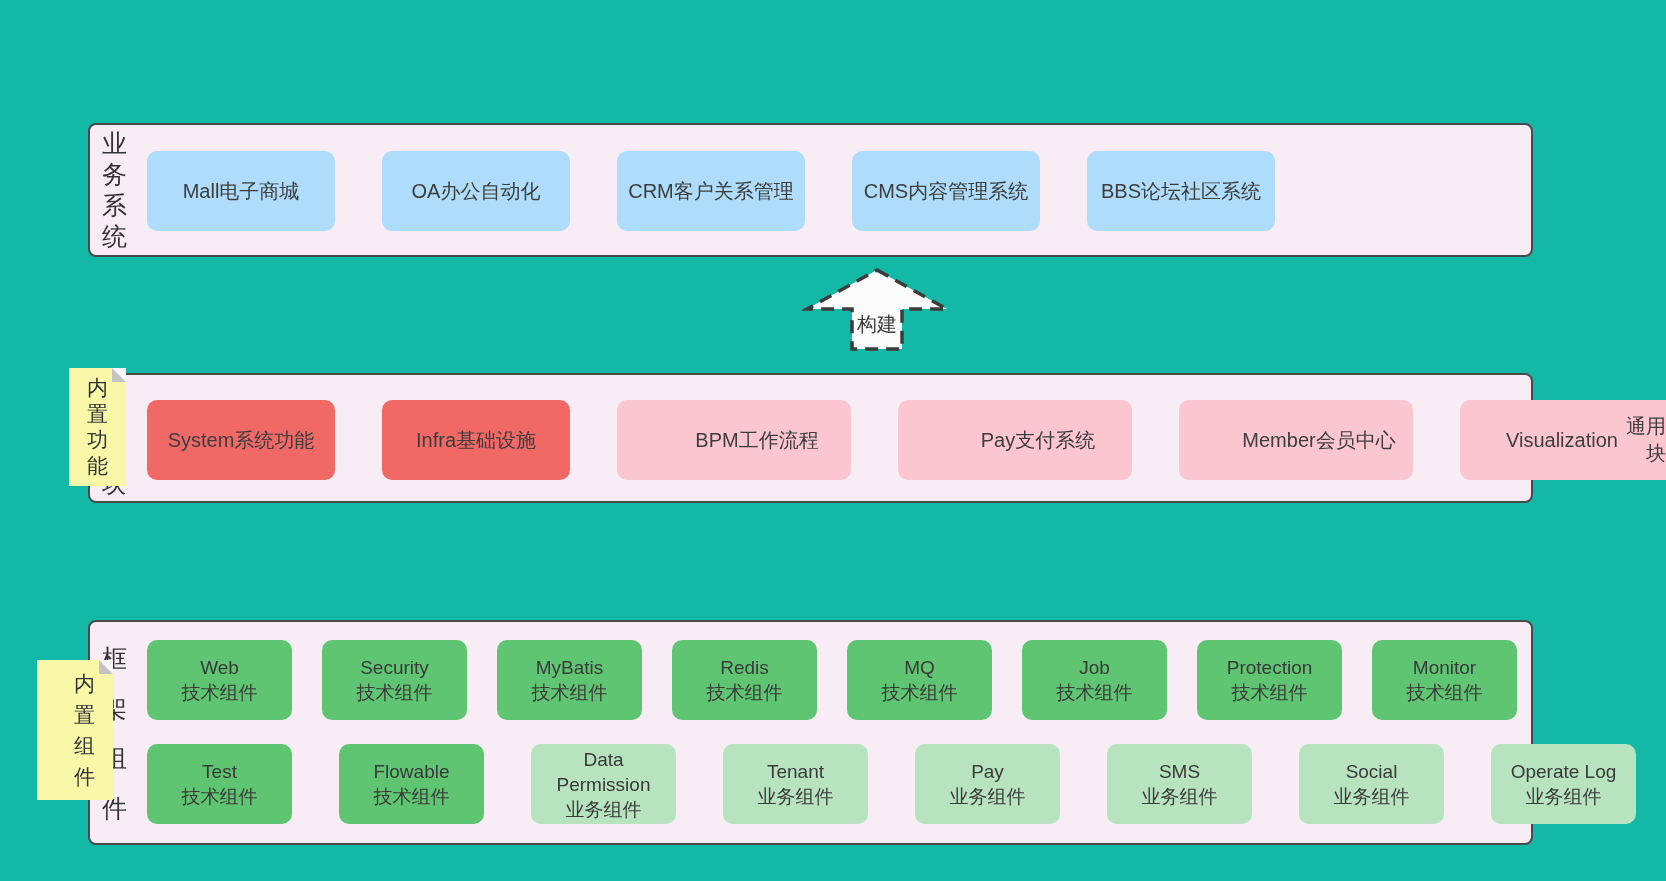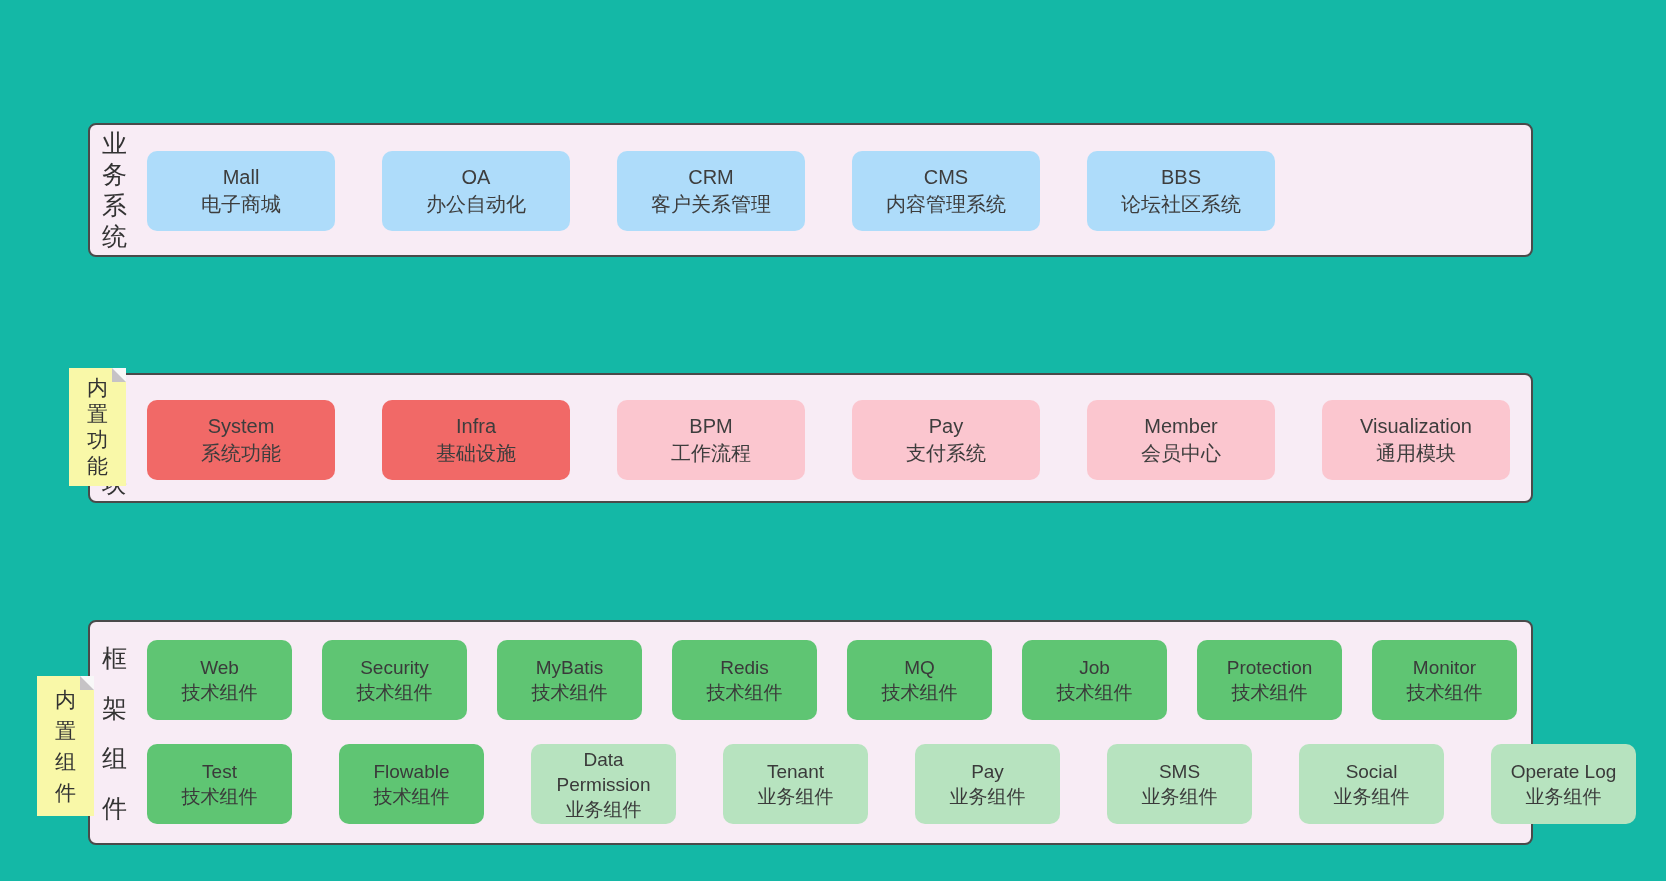--- a/index.html
+++ b/index.html
@@ -25,40 +25,40 @@
   .band1 .vlabel span{line-height:31px;}
   .band2 .vlabel span{line-height:30px;}
   .band3 .vlabel span{line-height:50px;}
   .row{position:absolute;left:57px;display:flex;gap:47px;}
   .band1 .row{top:26px;}
   .band2 .row{top:25px;}
   .band3 .rowA{top:18px;gap:30px;}
   .band3 .rowB{top:122px;}
   .box{
     width:188px;height:80px;border-radius:10px;
-    display:flex;flex-direction:column;justify-content:center;align-items:center;
+    display:flex;flex-direction:row;justify-content:center;align-items:center;
     font-size:20px;line-height:27px;text-align:center;color:#3d3d3d;
   }
   .gbox{
     width:145px;height:80px;border-radius:10px;box-sizing:border-box;padding:4px 9px;
     display:flex;flex-direction:column;justify-content:center;align-items:center;
     font-size:19px;line-height:25px;text-align:center;color:#3a3a3a;
   }
   .blue{background:#aedcfa;}
   .red{background:#f16967;}
-  .pink{background:#fbc6cf;}
+  .pink{background:#fbc6cf;padding-left:46px;}
   .gdark{background:#5fc573;}
   .glight{background:#b7e3bf;}
   .sticky{
     position:absolute;width:57px;background:#f9f8a8;z-index:3;
     display:flex;align-items:center;justify-content:center;
     font-size:21px;color:#333;text-align:center;
   }
   .sticky1{left:37px;top:368px;height:118px;margin-left:32px;}
-  .sticky2{left:37px;top:676px;height:140px;}
+  .sticky2{left:37px;top:660px;height:140px;padding-left:19px;}
   .sticky .vtext{display:block;width:22px;word-break:break-all;line-break:anywhere;}
   .sticky1 .vtext{line-height:26px;}
   .sticky2 .vtext{line-height:31px;}
   .fold{
     position:absolute;top:0;right:0;width:0;height:0;
     border-bottom:14px solid #c6c3c6;border-right:14px solid #f8f8f8;
   }
   .arrow{position:absolute;width:150px;height:88px;}
   .arrow1{left:802px;top:266px;}
   .arrow2{left:817px;top:515px;}
@@ -94,20 +94,26 @@
         <span>CMS</span>
         <span>内容管理系统</span>
       </div>
       <div class="box blue">
         <span>BBS</span>
         <span>论坛社区系统</span>
       </div>
     </div>
   </section>
 
+  <div class="arrow arrow1">
+    <svg width="150" height="88" viewBox="0 0 150 88">
+      <path d="M75 4 L145 43 L100 43 L100 83 L50 83 L50 43 L5 43 Z" fill="#fbfbfb" stroke="#3c3c3c" stroke-width="3.5" stroke-dasharray="13 8"></path>
+    </svg>
+    <span class="arrow-label">构建</span>
+  </div>
 
   <div class="sticky sticky1">
     <span class="fold"></span>
     <span class="vtext">内置功能</span>
   </div>
   <section class="band band2">
     <div class="vlabel">
         <span>通用模块</span>
       </div>
     <div class="row">

